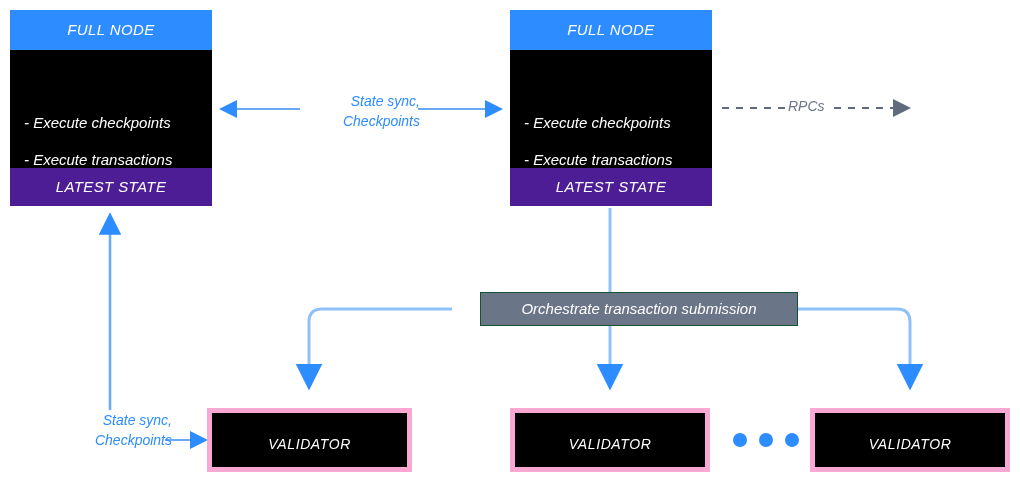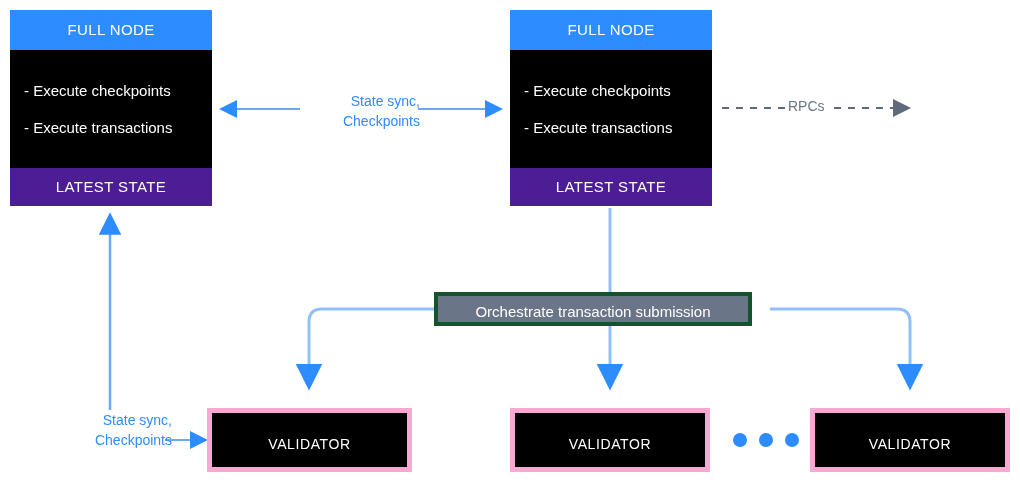--- a/index.html
+++ b/index.html
@@ -1,48 +1,48 @@
 <!DOCTYPE html>
 <html><head>
 <meta charset="utf-8">
 <style>
   html,body{margin:0;padding:0;background:#ffffff;}
   body{
     width:1020px;height:480px;
     font-family:"Liberation Sans", sans-serif;
     overflow:hidden;
   }
-  #stage{position:relative;width:1020px;height:480px;}
+  #stage{position:relative;width:1020px;height:480px;font-style:italic;}
 
   
   .node{position:absolute;width:202px;}
   .node .hdr{
     height:40px;line-height:40px;text-align:center;
     color:#ffffff;font-size:15px;letter-spacing:.4px;
     background:#2d8cff;
   }
   .node .body{
     height:118px;background:#000000;color:#ffffff;
-    display:flex;flex-direction:column;justify-content:center;
+    display:flex;flex-direction:column;justify-content:flex-end;
     gap:20px;padding-left:14px;box-sizing:border-box;
   }
   .node .body span{font-size:15px;white-space:nowrap;}
   .node .ftr{
     height:38px;line-height:38px;text-align:center;
     color:#ffffff;font-size:15px;letter-spacing:.4px;
     background:#4c1d95;
   }
 
   #node-left{left:10px;top:10px;}
   #node-right{left:510px;top:10px;}
 
   
   #orch{
-    position:absolute;left:434px;top:292px;width:318px;height:34px;
-    background:#6b7588;border:4px solid #14532d;box-sizing:border-box;
+    position:absolute;left:480px;top:292px;width:318px;height:34px;
+    background:#6b7588;border:1px solid #14532d;box-sizing:border-box;
     color:#ffffff;font-size:15px;text-align:center;line-height:32px;
     white-space:nowrap;
   }
 
   
   .validator{
     position:absolute;top:408px;height:64px;
     background:#000000;border:5px solid #f9a8d4;box-sizing:border-box;
     color:#ffffff;font-size:14px;letter-spacing:.6px;
     text-align:center;line-height:62px;

